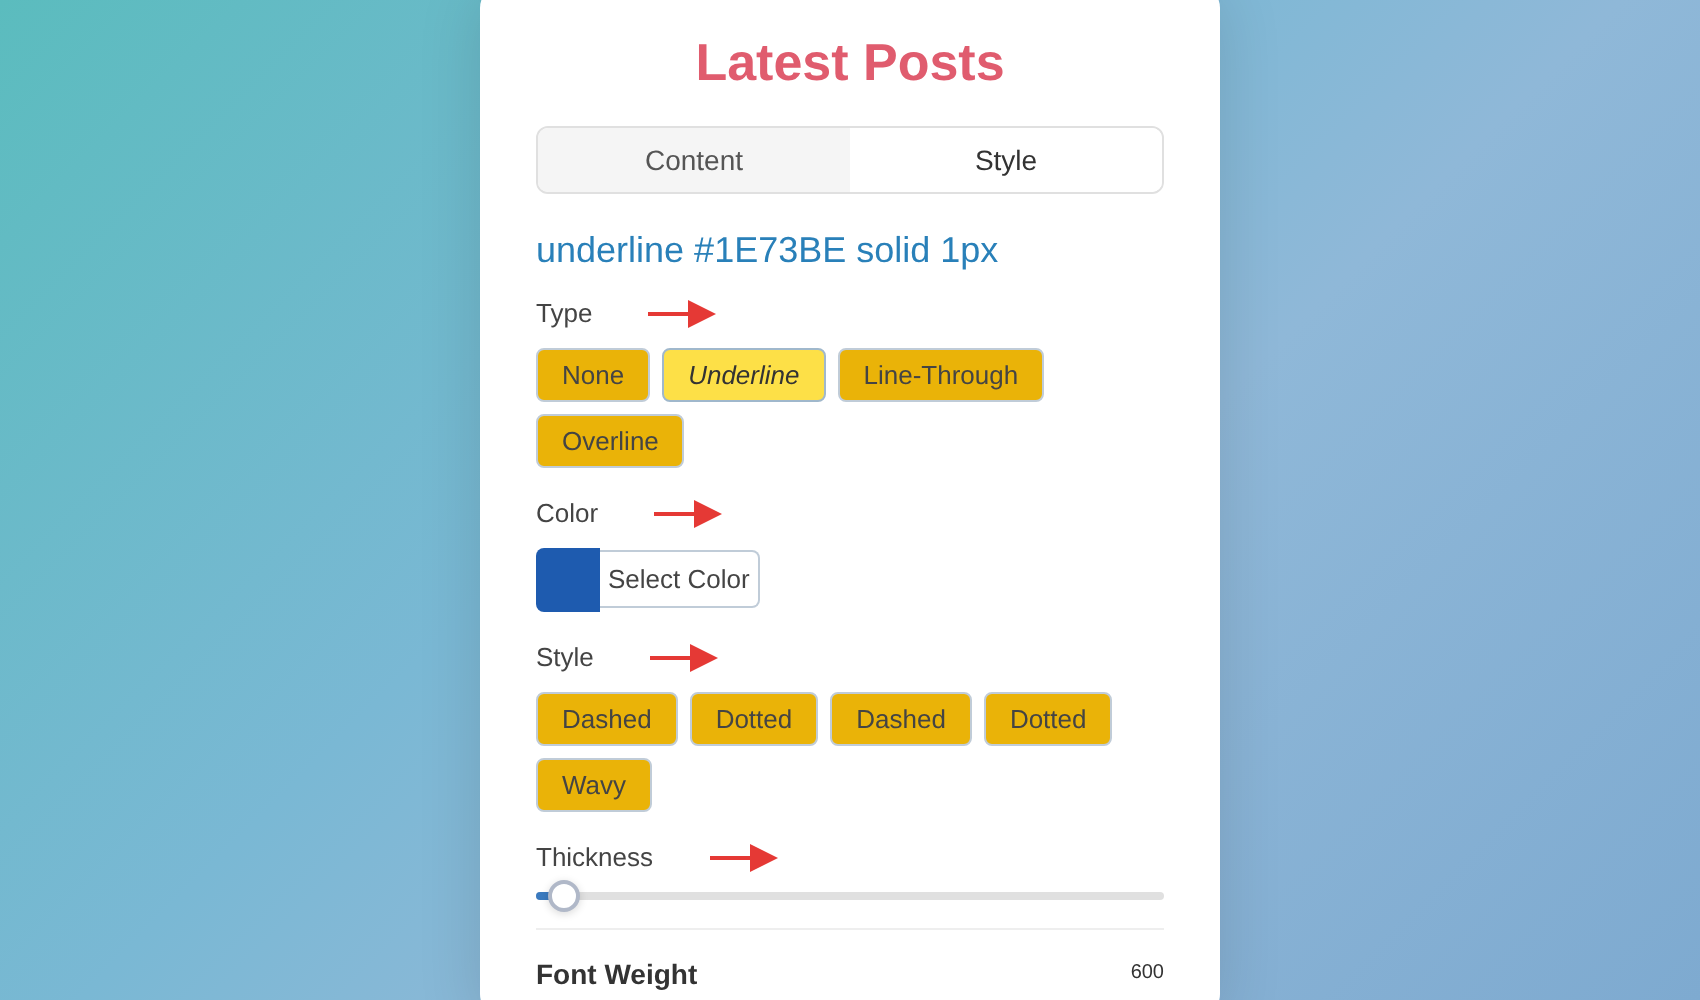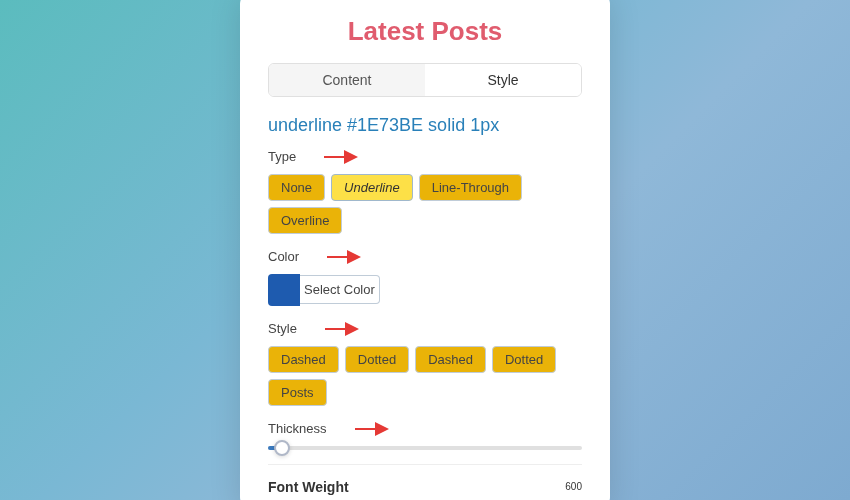--- a/index.html
+++ b/index.html
@@ -263,21 +263,21 @@
             </marker>
           </defs>
         <line x1="0" y1="9" x2="30" y2="9" stroke="#e53935" stroke-width="2" marker-end="url(#arrowhead3)"></line>
       </svg>
     </div>
     <div class="btn-group">
       <button class="btn-option">Dashed</button>
       <button class="btn-option">Dotted</button>
       <button class="btn-option">Dashed</button>
       <button class="btn-option">Dotted</button>
-      <button class="btn-option">Posts</button>
+      <button class="btn-option">Wavy</button>
     </div>
   </div>
 
   <div class="section">
     <div class="section-label">
       <span>Thickness</span>
       <svg width="38" height="18" viewBox="0 0 38 18" style="margin-left:4px;">
         <defs>
             <marker id="arrowhead4" markerWidth="7" markerHeight="7" refX="5" refY="3.5" orient="auto">
               <polygon points="0 0, 7 3.5, 0 7" fill="#e53935"></polygon>

